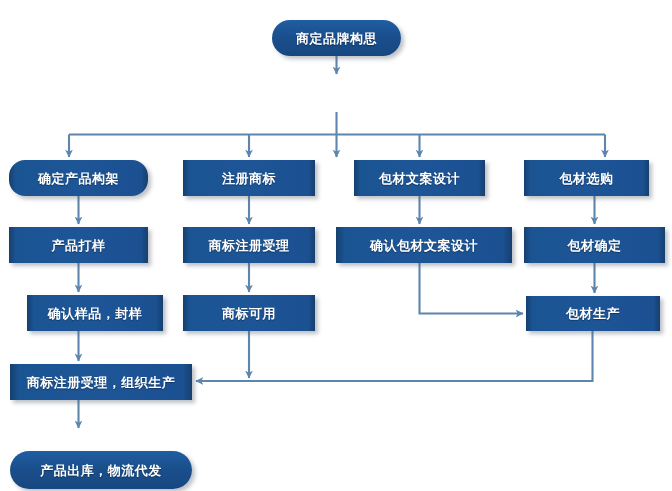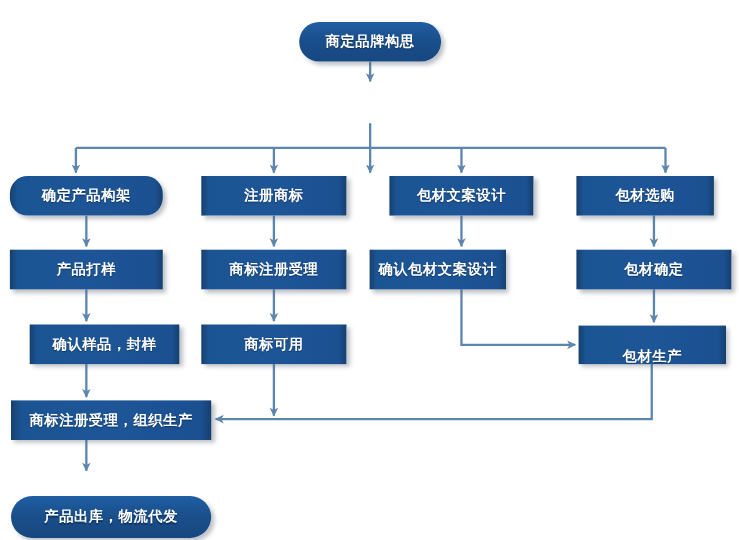--- a/index.html
+++ b/index.html
@@ -115,37 +115,37 @@
   </div>
 
   <div class="node" style="left:9px;top:227px;width:139px;height:36px;">
     <span class="label">产品打样</span>
   </div>
 
   <div class="node" style="left:183px;top:227px;width:132px;height:36px;">
     <span class="label">商标注册受理</span>
   </div>
 
-  <div class="node" style="left:336px;top:227px;width:124px;height:36px;">
+  <div class="node" style="left:336px;top:227px;width:176px;height:36px;">
     <span class="label">确认包材文案设计</span>
   </div>
 
   <div class="node" style="left:524px;top:227px;width:141px;height:36px;">
     <span class="label">包材确定</span>
   </div>
 
   <div class="node" style="left:27px;top:295px;width:136px;height:36px;">
     <span class="label">确认样品，封样</span>
   </div>
 
   <div class="node" style="left:183px;top:295px;width:132px;height:36px;">
     <span class="label">商标可用</span>
   </div>
 
-  <div class="node" style="left:526px;top:296px;width:134px;height:35px;align-items:flex-end;">
+  <div class="node" style="left:526px;top:296px;width:134px;height:35px;">
     <span class="label">包材生产</span>
   </div>
 
   <div class="node" style="left:10px;top:364px;width:182px;height:36px;">
     <span class="label">商标注册受理，组织生产</span>
   </div>
 
   <div class="node pill" style="left:10px;top:431px;width:182px;height:38px;margin-top:20px;">
     <span class="label">产品出库，物流代发</span>
   </div>

